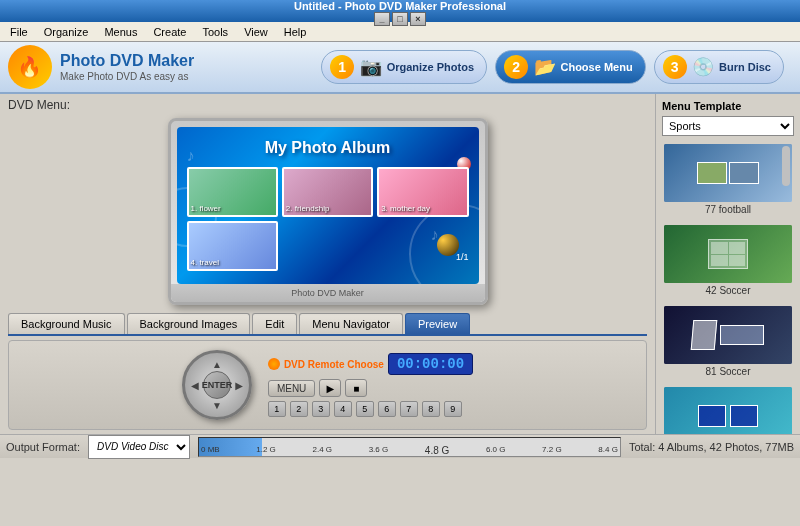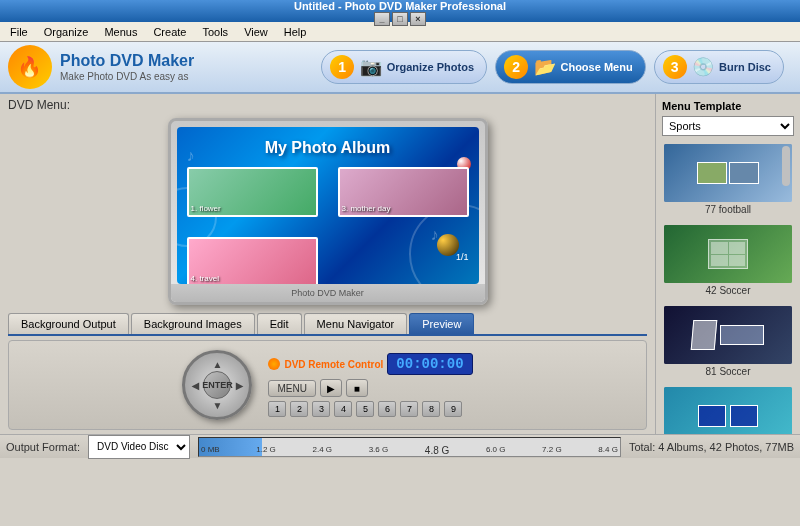--- a/index.html
+++ b/index.html
@@ -145,22 +145,22 @@
     .dvd-title-text {
       text-align: center;
       color: white;
       font-size: 16px;
       font-weight: bold;
       margin-top: 12px;
       text-shadow: 2px 2px 4px rgba(0,0,50,0.6);
     }
     .photo-grid {
       display: grid;
-      grid-template-columns: 1fr 1fr;
-      gap: 20px;
+      grid-template-columns: 1fr 1fr 1fr;
+      gap: 4px;
       padding: 6px 10px;
       margin-top: 4px;
     }
     .photo-thumb {
       background: linear-gradient(135deg, #aaddff, #88bbdd);
       border: 2px solid white;
       border-radius: 2px;
       height: 50px;
       display: flex;
       align-items: flex-end;
@@ -413,20 +413,21 @@
       gap: 8px;
       font-size: 11px;
     }
     #output-label { color: #333; white-space: nowrap; }
     #output-select {
       height: 24px;
       font-size: 10px;
       border: 1px solid #888;
       background: white;
       padding: 0 4px;
+      font-style: italic;
     }
     #progress-bar-area {
       flex: 1;
       height: 20px;
       background: #aaa;
       border: 1px inset #888;
       position: relative;
       overflow: hidden;
     }
     #status-info { margin-left: auto; white-space: nowrap; color: #333; }
@@ -507,55 +508,58 @@
         <div class="deco-circle" style="width:100px;height:100px;right:-30px;bottom:-20px;"></div>
 
         <div class="dvd-title-text">My Photo Album</div>
         <div class="dvd-orb"></div>
 
         <div class="photo-grid">
           <div class="photo-thumb">
             <span class="photo-label">1. flower</span>
           </div>
           <div class="photo-thumb">
+            <span class="photo-label">2. friendship</span>
+          </div>
+          <div class="photo-thumb">
             <span class="photo-label">3. mother day</span>
           </div>
           <div class="photo-thumb">
             <span class="photo-label">4. travel</span>
           </div>
         </div>
         <div class="dvd-ball"></div>
         <div class="page-indicator">1/1</div>
       </div>
       <div id="dvd-footer">
         <span>Photo DVD Maker</span>
       </div>
     </div>
 
     <div id="tabs">
-      <div class="tab">Background Output</div>
+      <div class="tab">Background Music</div>
       <div class="tab">Background Images</div>
       <div class="tab">Edit</div>
       <div class="tab">Menu Navigator</div>
       <div class="tab active">Preview</div>
     </div>
     <div id="tabs-border"></div>
 
     <div id="remote-area">
       <div id="remote-dial">
         <div class="dial-arrow up">▲</div>
         <div class="dial-arrow down">▼</div>
         <div class="dial-arrow left">◀</div>
         <div class="dial-arrow right">▶</div>
         <div class="dial-inner">ENTER</div>
       </div>
       <div id="remote-controls">
         <div class="remote-row">
           <span id="remote-label">
-            <span>DVD Remote Control</span>
+            <span>DVD Remote Choose</span>
           </span>
           <div id="time-display">00:00:00</div>
         </div>
         <div class="remote-row">
           <div class="remote-btn">MENU</div>
           <div class="icon-btn">▶</div>
           <div class="icon-btn">■</div>
         </div>
         <div class="remote-row">
           <div class="num-btn">1</div>

